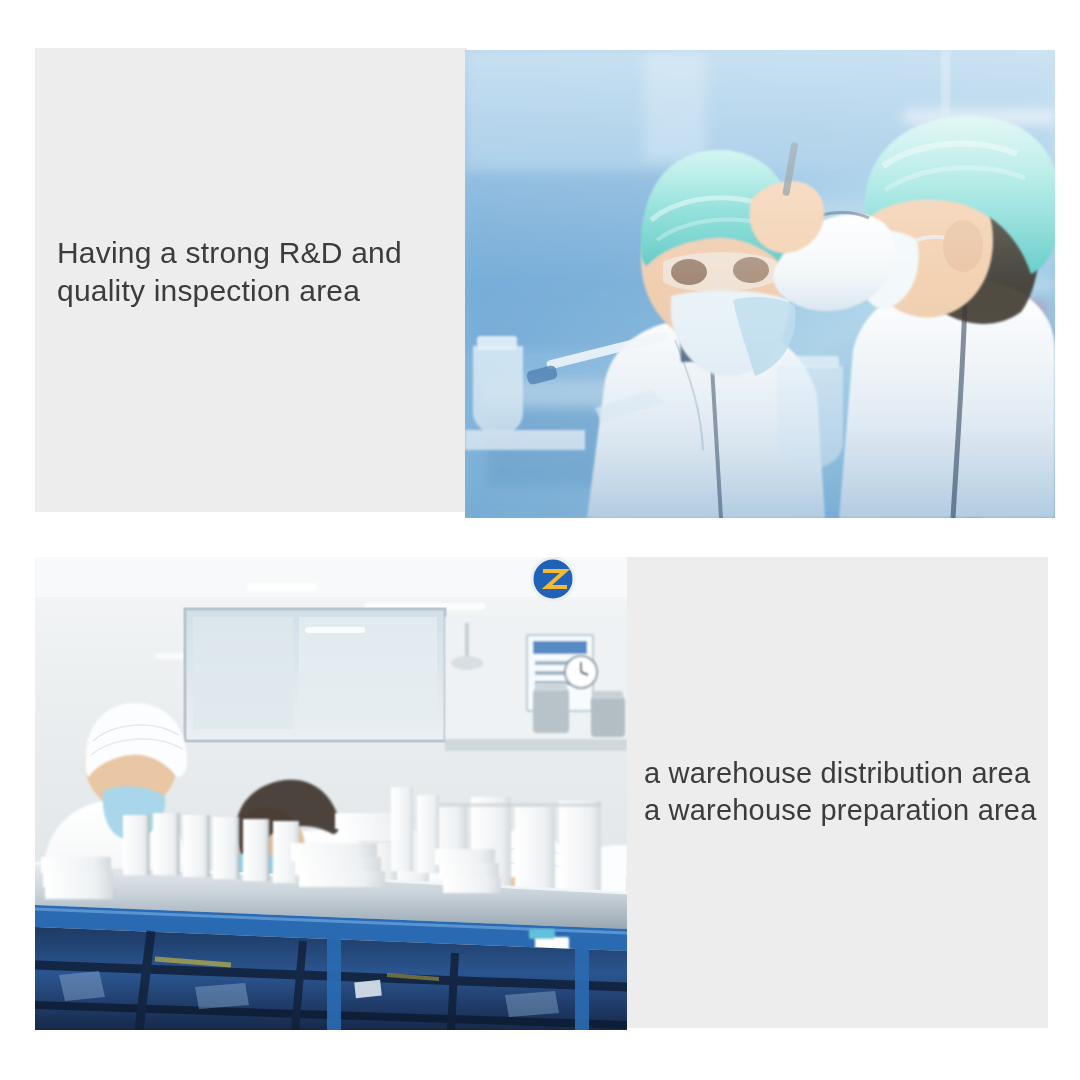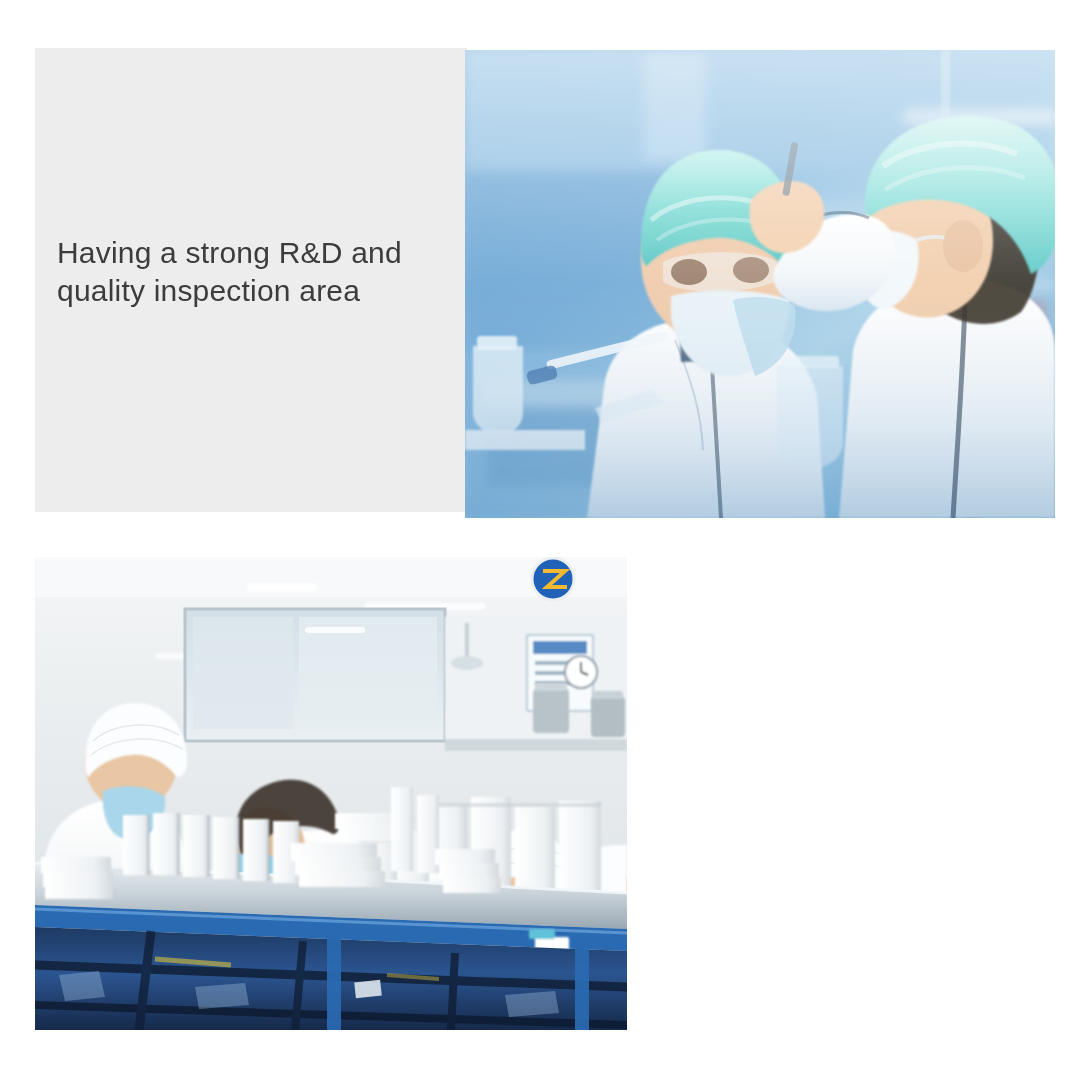--- a/index.html
+++ b/index.html
@@ -472,15 +472,21 @@
           </g>
 
           <path d="M120 402 L196 408" stroke="#d9c23b" stroke-width="5" opacity="0.6" fill="none"></path>
           <path d="M352 418 L404 422" stroke="#d9c23b" stroke-width="4" opacity="0.45" fill="none"></path>
 
           <rect x="320" y="424" width="26" height="16" fill="#e8eef2" opacity="0.85" transform="rotate(-6 333 432)"></rect>
         </g>
       </svg>
     </div>
 
+    <div class="s2-caption-panel">
+      <div class="s2-caption-text">
+        <span class="ln">a warehouse distribution area</span>
+        <span class="ln">a warehouse preparation area</span>
+      </div>
+    </div>
   </div>
 
 </div>
 
 </body></html>

